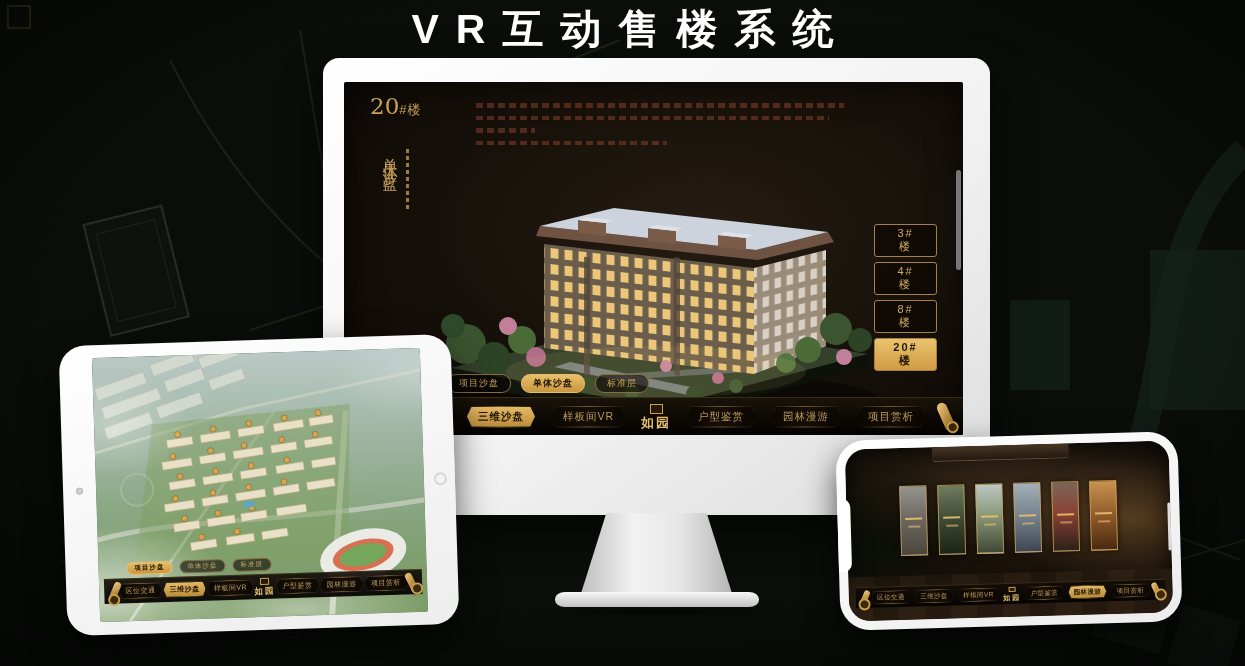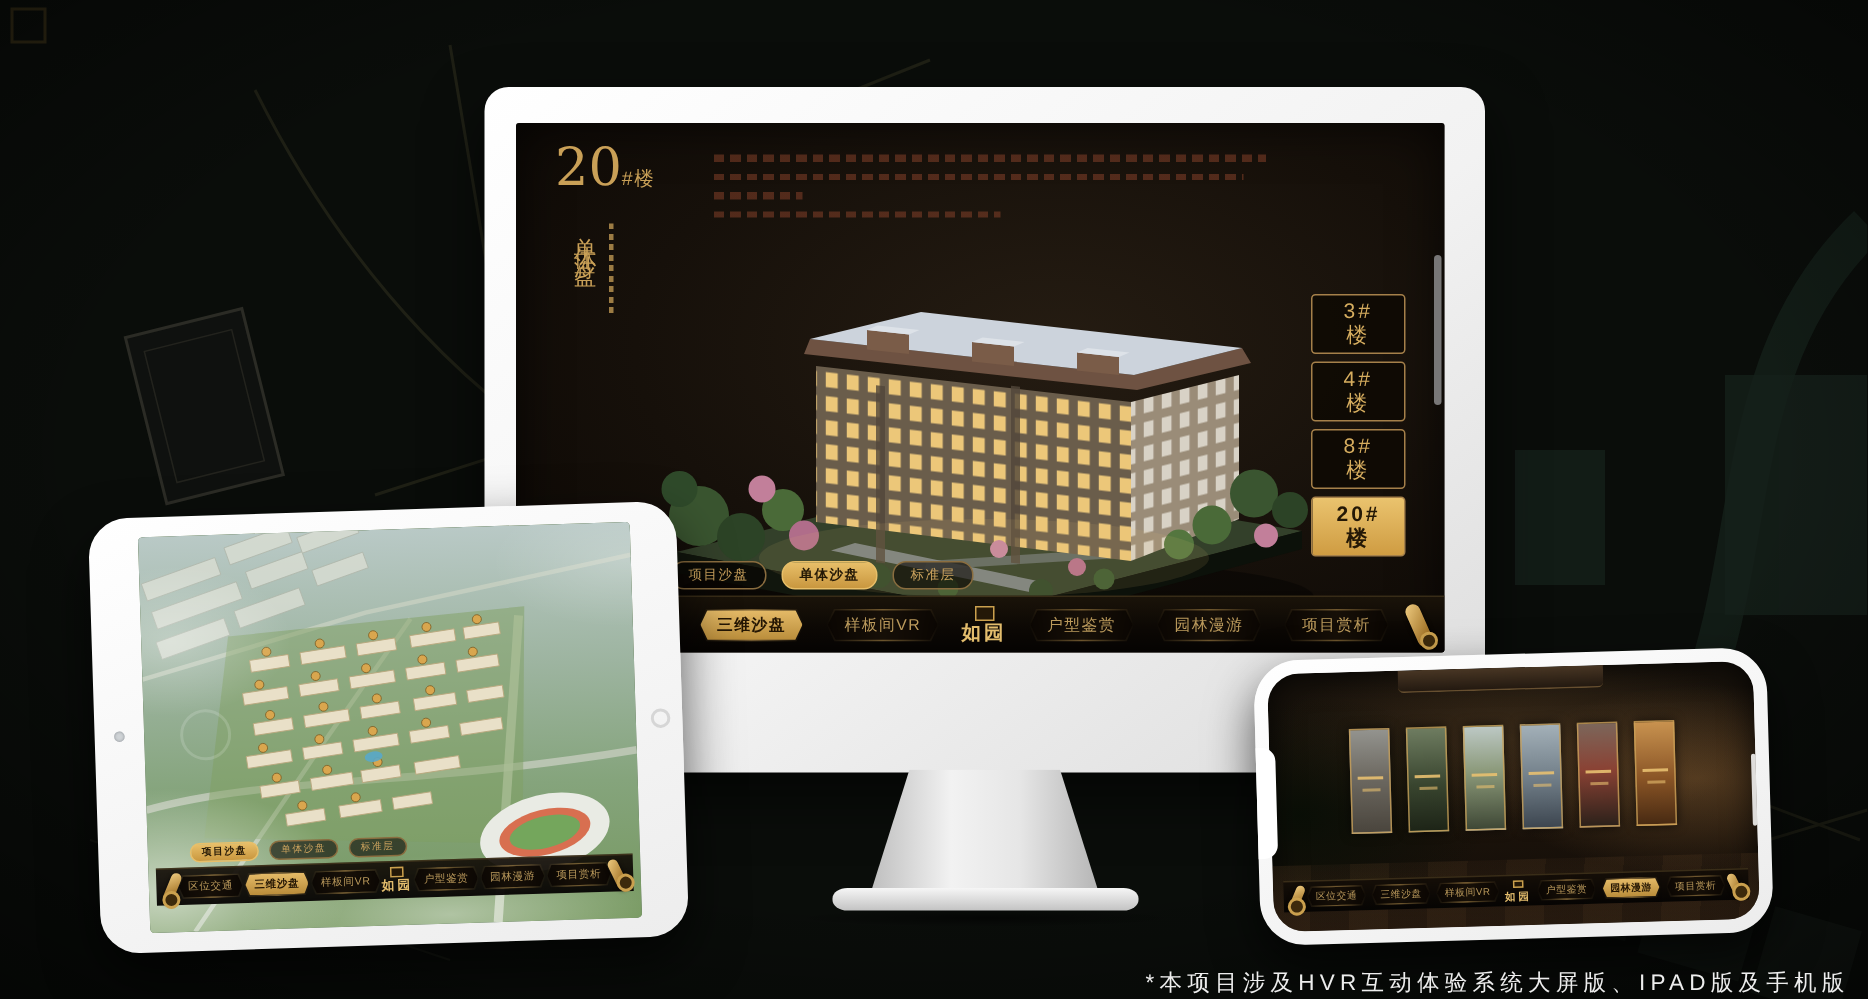--- a/index.html
+++ b/index.html
@@ -49,34 +49,34 @@
     box-shadow:inset 0 0 34px rgba(0,0,0,.7);overflow:hidden;}
   .mneck{position:absolute;left:50%;top:455px;width:152px;height:82px;transform:translateX(-50%);
     clip-path:polygon(17% 0,83% 0,100% 100%,0 100%);
     background:linear-gradient(90deg,#bfbfbf,#f2f2f2 35%,#e6e6e6 65%,#b5b5b5);}
   .mbase{position:absolute;left:50%;top:534px;width:204px;height:15px;transform:translateX(-50%);
     border-radius:10px/7px;background:linear-gradient(#f6f6f6,#c3c3c3);}
   .mbase-sh{position:absolute;left:50%;top:548px;width:260px;height:12px;transform:translateX(-50%);
     background:radial-gradient(rgba(0,0,0,.55),transparent 70%);}
 
   .m-block{position:absolute;left:26px;top:13px;color:#c9a057;line-height:1;}
-  .blocknum{font-family:"DejaVu Serif",serif;font-size:35px;}
+  .blocknum{font-family:"DejaVu Serif",serif;font-size:23px;}
   .blocksuffix{font-size:13px;letter-spacing:1px;}
   .m-vert{position:absolute;left:36px;top:64px;display:flex;align-items:flex-start;}
   .vtitle{writing-mode:vertical-rl;font-family:"DejaVu Serif",serif;font-size:15px;
     letter-spacing:6px;color:#c9a057;}
   .vbar{width:3px;height:62px;margin-left:7px;margin-top:3px;
     background:repeating-linear-gradient(rgba(201,160,87,.75) 0 4px,transparent 4px 7px);}
   .desc{position:absolute;left:132px;top:21px;width:368px;opacity:.85;}
   .desc i{display:block;height:4.5px;margin-bottom:8px;
     background:repeating-linear-gradient(90deg,rgba(150,72,46,.55) 0 7px,transparent 7px 11px);}
   .viewport3d{position:absolute;left:92px;top:54px;width:446px;height:282px;}
   .btncol{position:absolute;right:26px;bottom:64px;display:flex;flex-direction:column;align-items:center;}
   .bbtn{width:63px;text-align:center;padding:2px 16px;margin-top:5px;border:1px solid #a5804a;
-    border-radius:3px;background:rgba(14,9,3,.85);color:#d6ad5f;font-size:14px;letter-spacing:2px;}
+    border-radius:3px;background:rgba(14,9,3,.85);color:#d6ad5f;font-size:11px;letter-spacing:2px;}
   .bbtn.active{background:linear-gradient(#eac36e,#cf9c42);color:#241806;font-weight:bold;}
   .mscrollbar{position:absolute;right:2px;top:88px;width:5px;height:100px;border-radius:3px;
     background:#8b8b8b;opacity:.85;}
   .st-m{left:103px;bottom:42px;gap:10px;}
   .st-m .subtab{font-size:9px;padding:2px 11px;}
   .nav-m{left:0;right:0;bottom:0;height:38px;padding:0 12px;}
   .nav-m .hex>span{font-size:10.5px;padding:3px 11px;}
   .nav-m .scroll{width:10px;height:30px;}
   .b-m{font-size:13px;}
 
@@ -178,20 +178,21 @@
       <rect x="1010" y="300" width="60" height="90"></rect>
     </g>
     <rect x="8" y="6" width="22" height="22" fill="none" stroke="#8a6a30" opacity="0.3" stroke-width="2"></rect>
     <radialGradient id="vig" cx="50%" cy="45%" r="75%">
       <stop offset="60%" stop-color="rgba(0,0,0,0)"></stop>
       <stop offset="100%" stop-color="rgba(0,0,0,0.55)"></stop>
     </radialGradient>
     <rect width="1245" height="666" fill="url(#vig)"></rect>
   </svg>
 
+  <div class="page-title">VR互动售楼系统</div>
 
   <div class="monitor">
     <div class="mframe">
       <div class="mscreen">
 
         <div class="m-block">
           <span class="blocknum">20</span><span class="blocksuffix">#楼</span>
         </div>
         <div class="m-vert">
           <span class="vtitle">单体沙盘</span>
@@ -479,15 +480,14 @@
         <span class="hex">
             <span>项目赏析</span>
           </span>
         <span class="scroll right"></span>
       </div>
     </div>
     <div class="notch"></div>
     <div class="home-ind"></div>
   </div>
 
-  <div class="footnote">*本项目涉及HVR互动体验系统大屏版、IPAD版及手机版</div>
 
 </div>
 
 </body></html>

